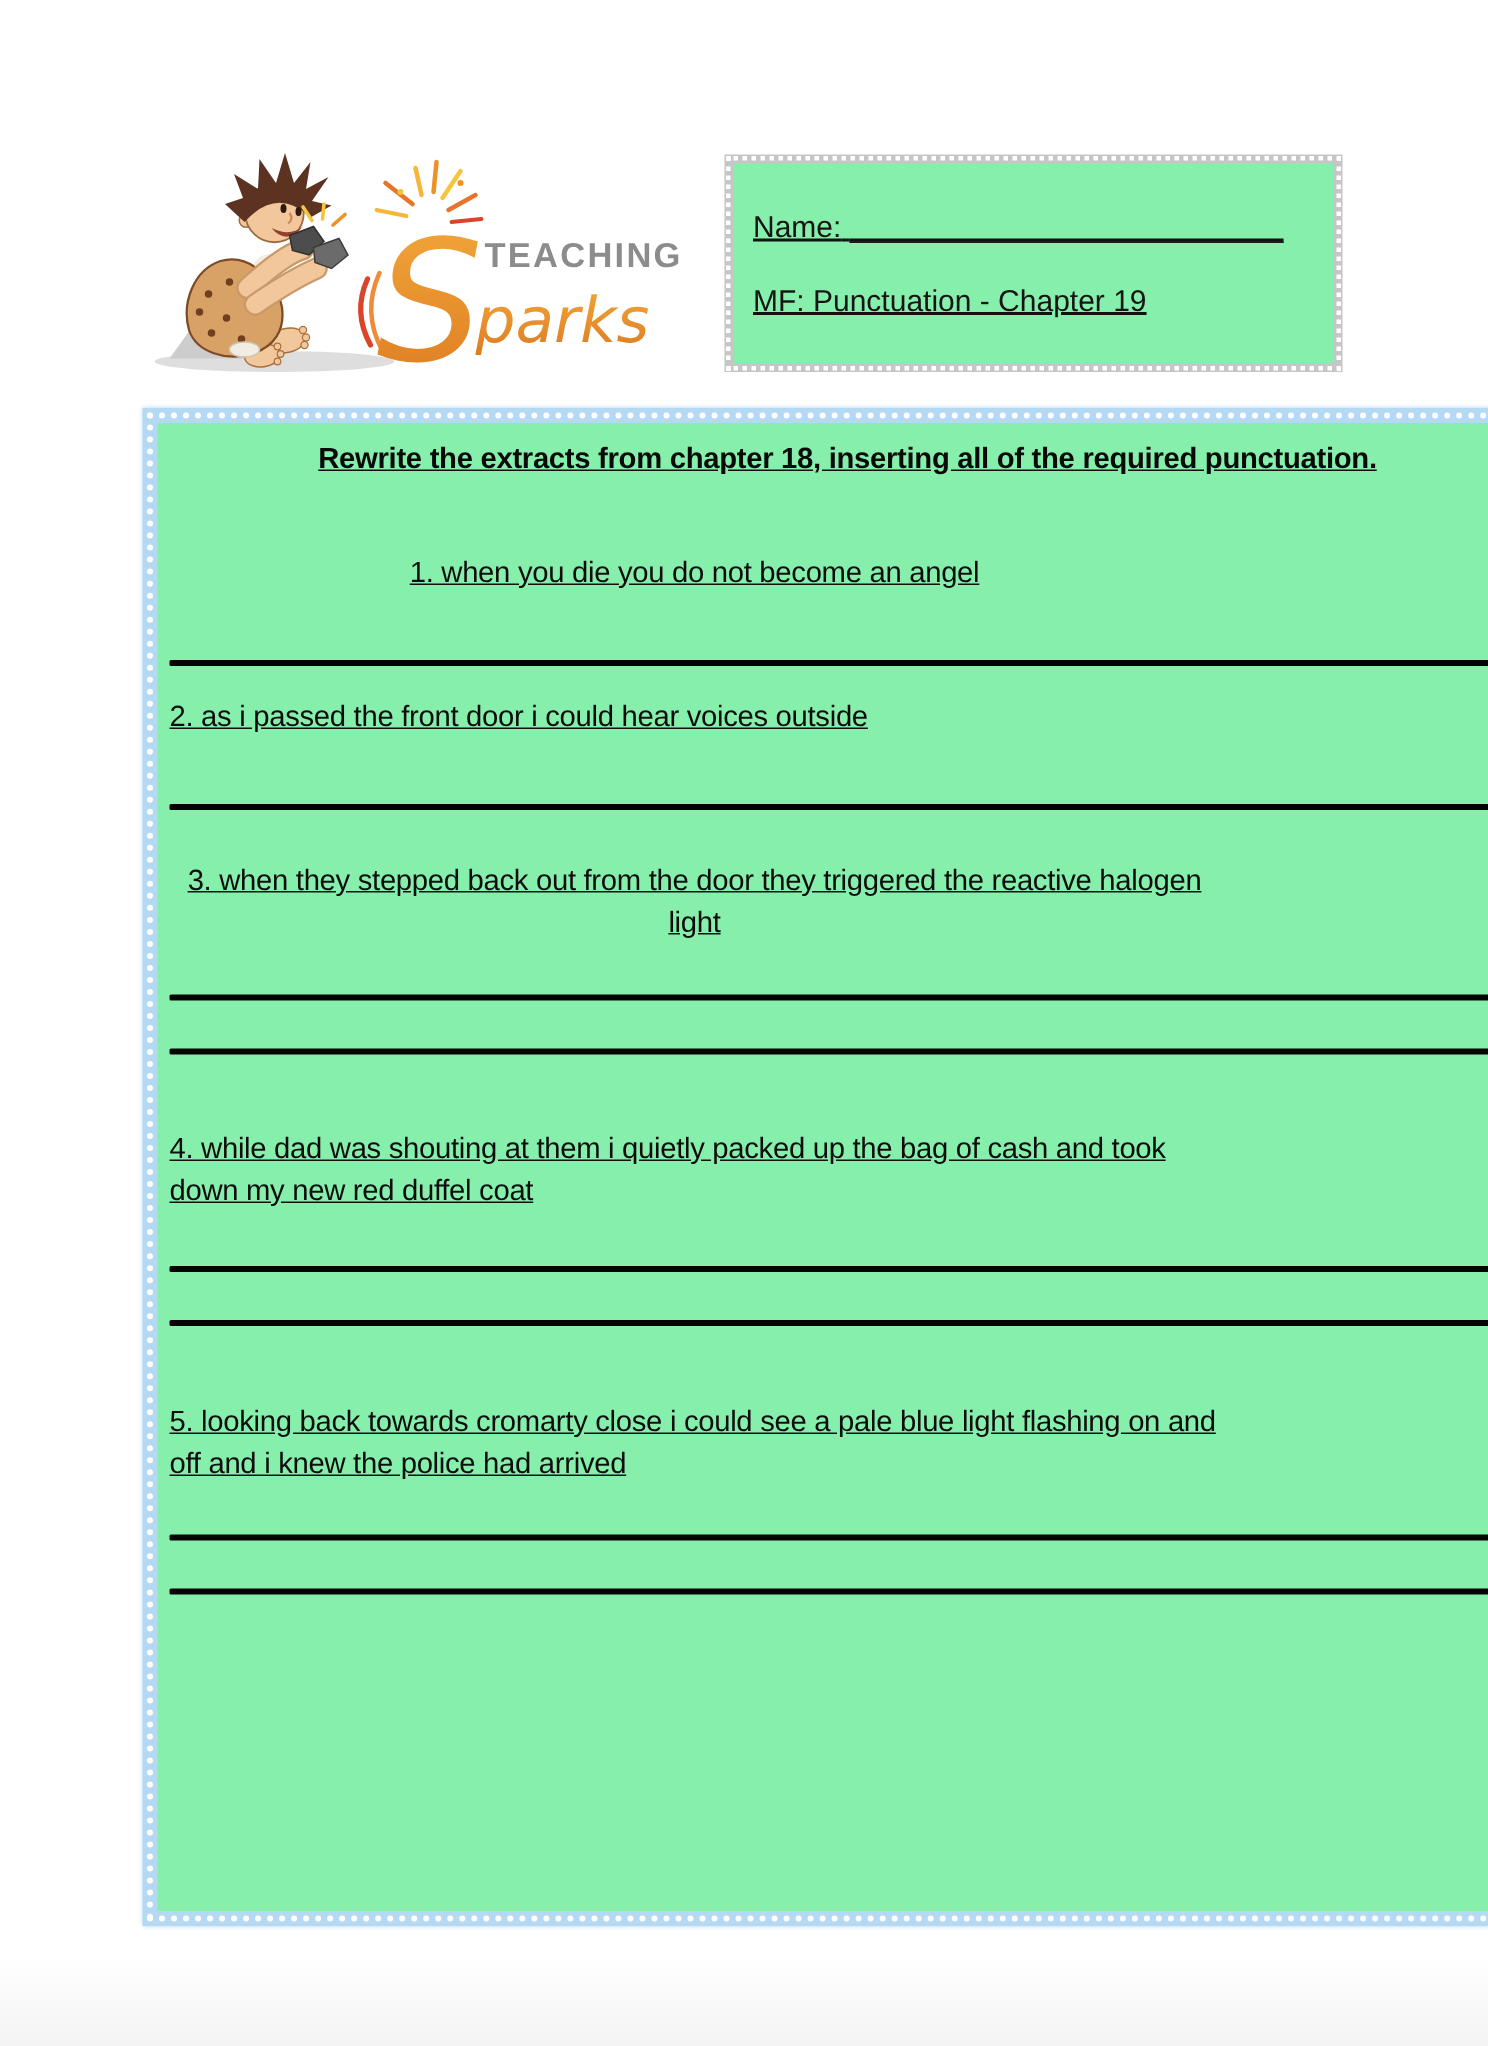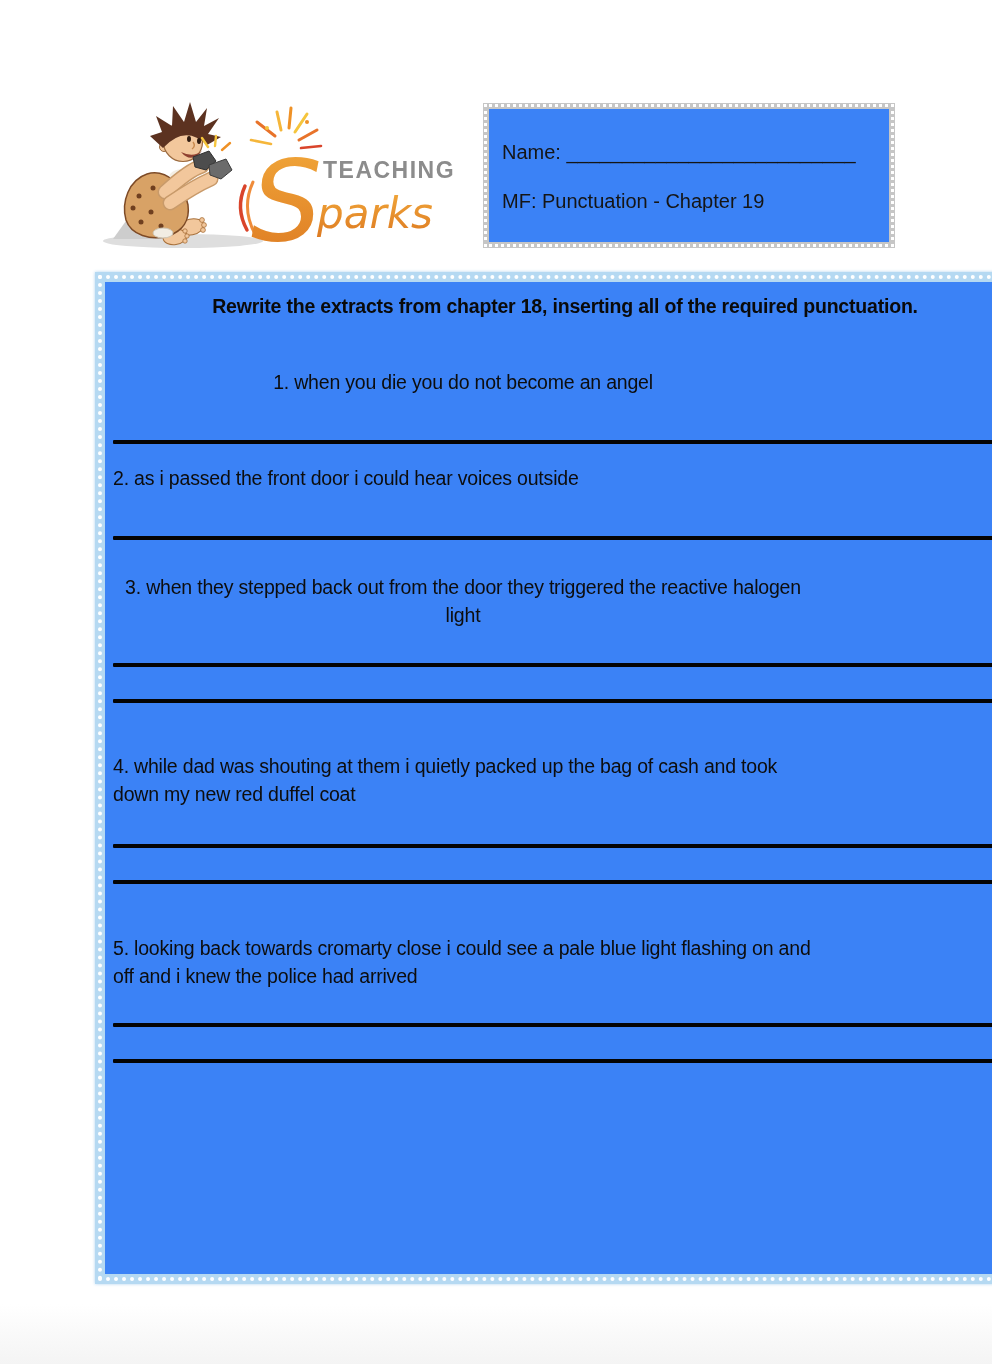--- a/index.html
+++ b/index.html
@@ -15,21 +15,21 @@
     background:linear-gradient(#ffffff,#f4f4f4); pointer-events:none;
   }
 
   
   .logo { position:absolute; left:95px; top:100px; width:370px; height:150px; }
   .logo svg { display:block; width:100%; height:100%; }
 
   
   .dotbox { position:absolute; }
   .dotbox .dots { position:absolute; pointer-events:none; }
-  .inner { background:#3b82f6; width:100%; height:100%; position:relative; }
+  .inner { background:#86efac; width:100%; height:100%; position:relative;text-decoration:underline; }
 
   .student-box { left:483px; top:103px; width:412px; height:145px; background:#c6c6c6; padding:6px; }
   .student-box .dots { inset:1px; border:3px dotted #fff; }
   .student-box .inner { padding:6px 10px 4px 13px; display:flex; flex-direction:column; justify-content:space-evenly; }
   .student-row { font-size:20px; line-height:24px; color:#151515; white-space:nowrap; }
   .blank { letter-spacing:0; }
 
   .main-box { left:95px; top:272px; width:940px; height:1012px; background:#b5d9f2; padding:10px; box-shadow:0 0 3px rgba(166,206,238,.9); }
   .main-box .dots { inset:3px; border:4px dotted #fff; }
   .main-box .inner { padding:10px 8px 0 8px; overflow:hidden; }

